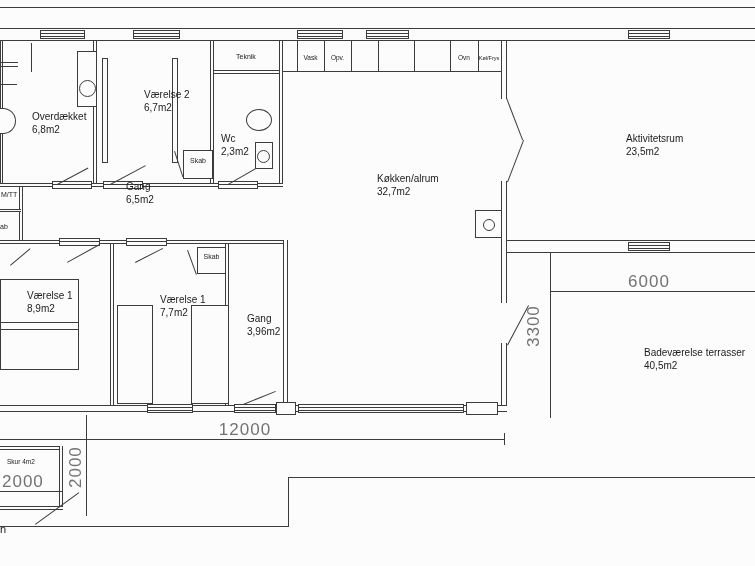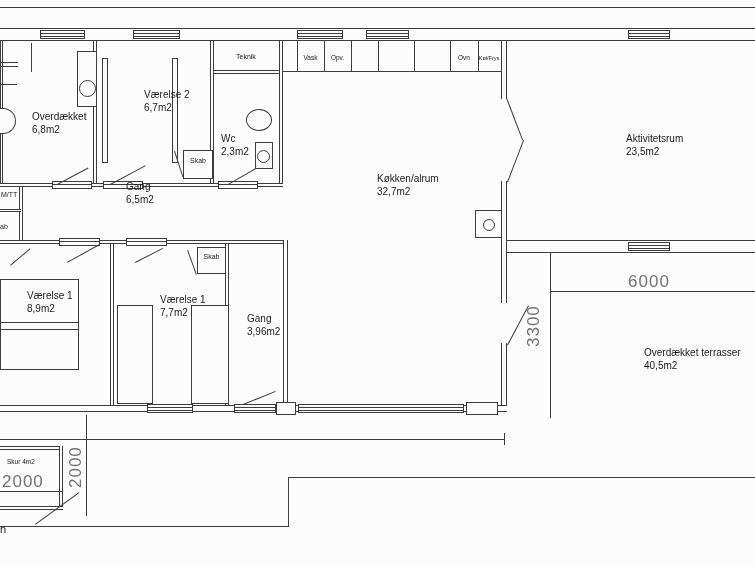--- a/index.html
+++ b/index.html
@@ -175,36 +175,37 @@
   </div>
   <div class="abs lbl" style="left:160px;top:293px">
     <div>Værelse 1</div>
     <div>7,7m2</div>
   </div>
   <div class="abs lbl" style="left:247px;top:312px">
     <div>Gang</div>
     <div>3,96m2</div>
   </div>
   <div class="abs lbl" style="left:644px;top:346px">
-    <div>Overdækket terrasser</div>
+    <div>Badeværelse terrasser</div>
     <div>40,5m2</div>
   </div>
   <div class="abs lbl-xs" style="left:7px;top:458px">
     <div>Skur 4m2</div>
   </div>
 
   <div class="abs lbl-s ctr" style="left:183px;top:157px;width:30px">Skab</div>
   <div class="abs lbl-s ctr" style="left:197px;top:253px;width:29px">Skab</div>
   <div class="abs lbl-xs ctr" style="left:297px;top:54px;width:27px">Vask</div>
   <div class="abs lbl-xs ctr" style="left:324px;top:54px;width:27px">Opv.</div>
   <div class="abs lbl-xs ctr" style="left:450px;top:54px;width:28px">Ovn</div>
   <div class="abs ctr" style="left:477px;top:55px;width:24px;font-size:5.5px;color:#1b1b1b;white-space:nowrap">Køl/Frys</div>
 
   <div class="abs lbl-s" style="left:1px;top:191px">M/TT</div>
   <div class="abs lbl-s" style="left:0;top:223px">ab</div>
   <div class="abs" style="left:0;top:523px;font-size:11px;color:#1b1b1b">n</div>
 
+  <div class="abs dim ctr" style="left:200px;top:420px;width:90px">12000</div>
   <div class="abs dim ctr" style="left:604px;top:272px;width:90px">6000</div>
   <div class="abs dim vdim" style="left:524px;top:297px;height:50px">3300</div>
   <div class="abs dim" style="left:2px;top:472px">2000</div>
   <div class="abs dim vdim" style="left:66px;top:442px;height:46px">2000</div>
 
 </div>
 
 </body></html>

